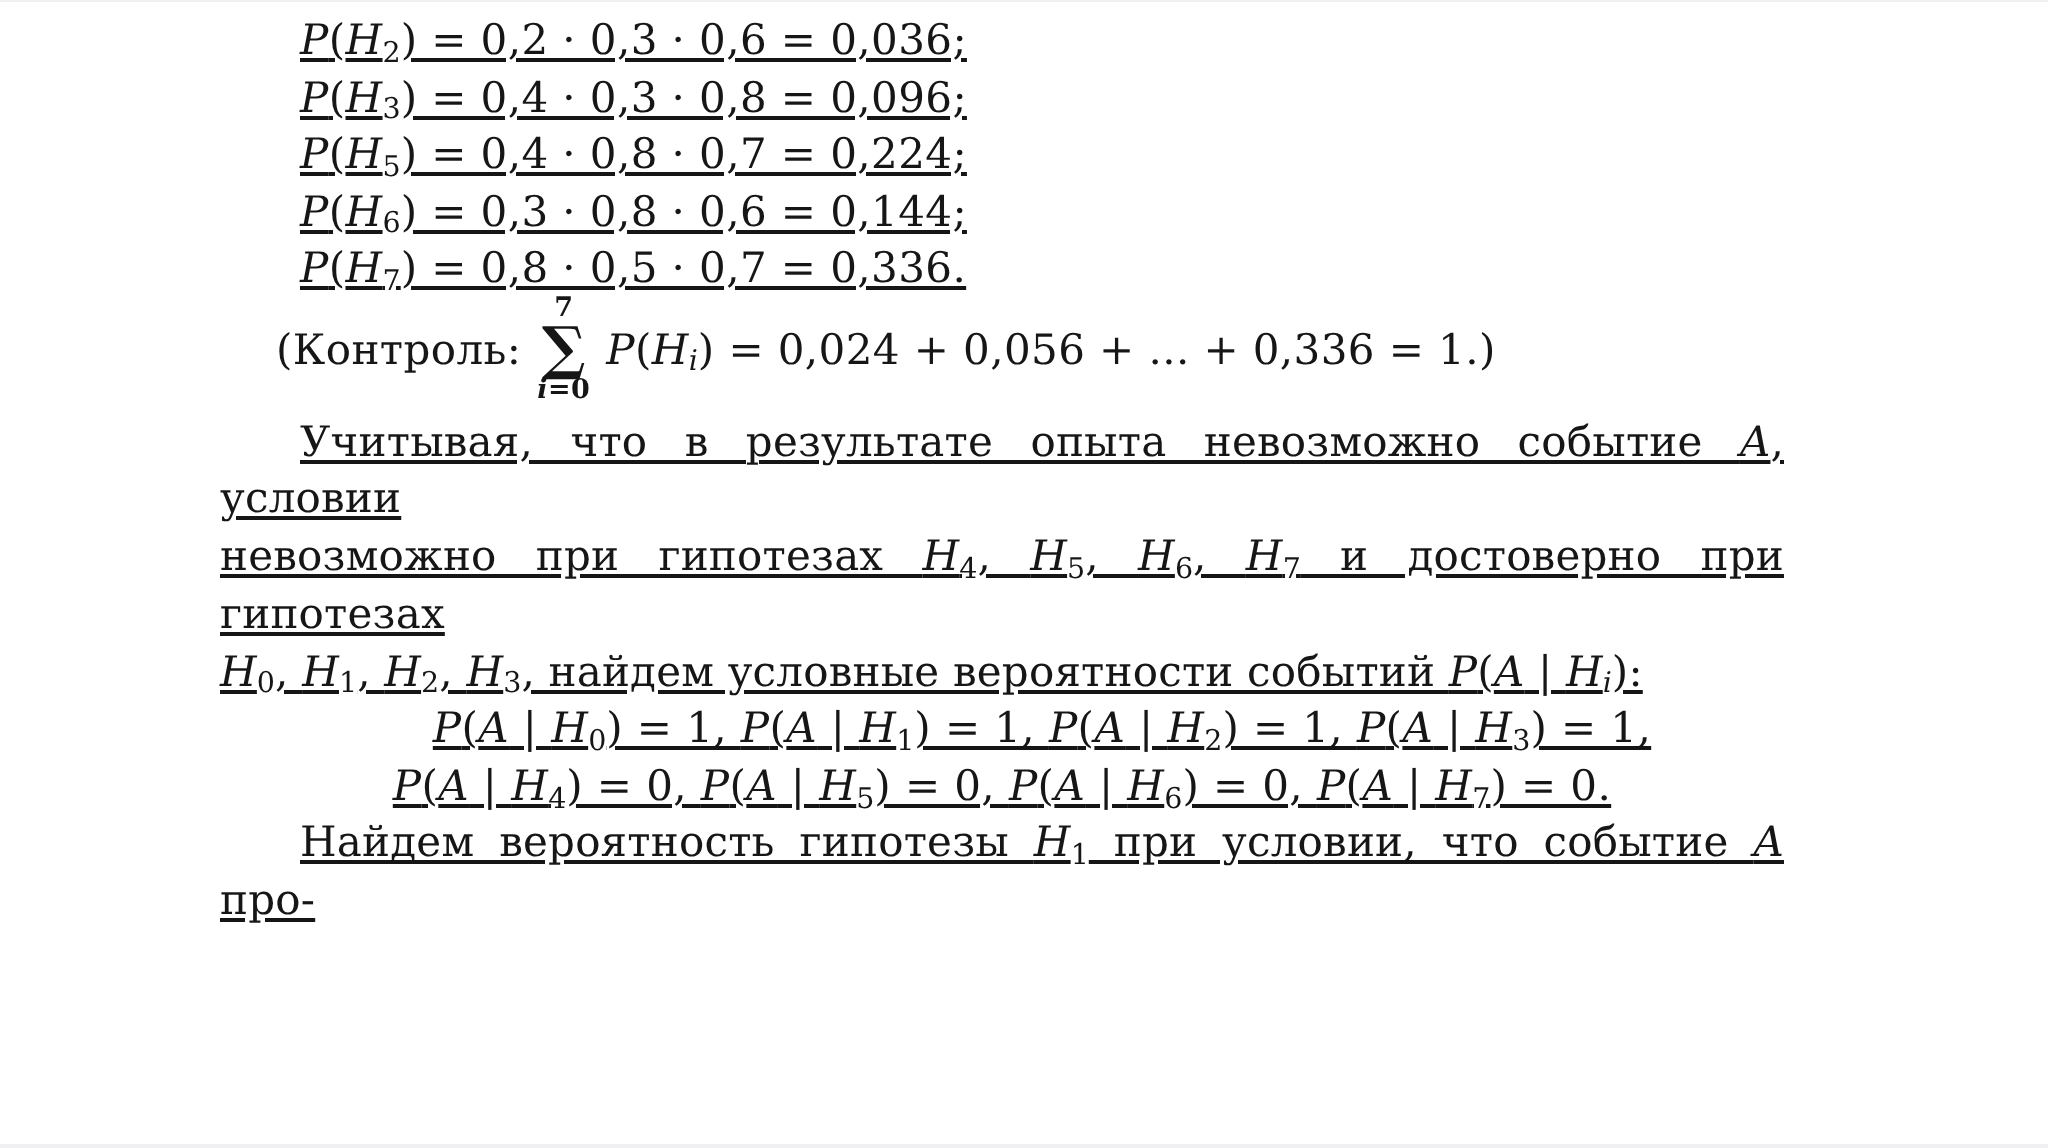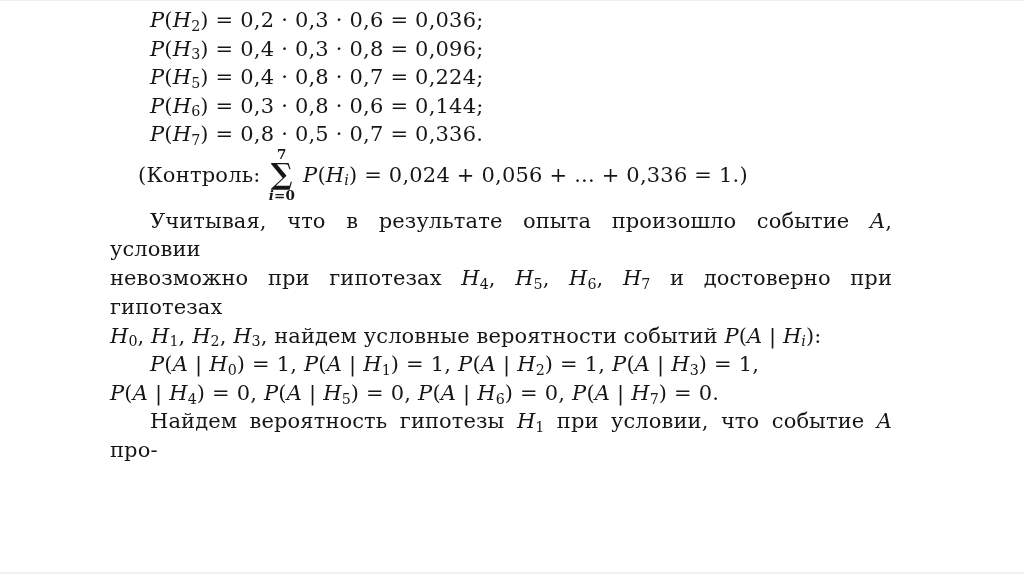--- a/index.html
+++ b/index.html
@@ -11,26 +11,26 @@
     position:relative;width:1024px;height:574px;background:var(--bg);
     font-family:"DejaVu Serif","Liberation Serif",serif;color:var(--text);
   }
   .edge{position:absolute;left:0;width:1024px;height:1px;background:var(--edge);}
   .edge.top{top:0;}
   .edge.bottom{top:572px;height:2px;}
   .doc{
     position:absolute;left:110px;top:6px;width:782px;
     font-size:21px;
   }
-  .line{line-height:28.5px;white-space:nowrap;}
+  .line{line-height:28.5px;white-space:nowrap;text-decoration:underline;}
   .f{margin-left:40px;letter-spacing:0.2px;}
   .p{white-space:normal;line-height:28.8px;letter-spacing:0.1px;}
   .just{text-align:justify;text-align-last:justify;}
   .ind{text-indent:40px;}
-  .eq{margin-left:0;letter-spacing:0.2px;}
+  .eq{margin-left:0;letter-spacing:0.2px;text-align:center;}
   .eq.ind{margin-left:40px;text-indent:0;}
   .p1start{margin-top:6px;}
   .mi{font-style:italic;}
   sub{font-size:0.68em;line-height:0;vertical-align:baseline;position:relative;top:0.25em;letter-spacing:0;}
   .ctrl{
     display:flex;align-items:center;height:52px;margin-left:28px;
     white-space:nowrap;letter-spacing:0.2px;
   }
   .sum{
     display:inline-flex;flex-direction:column;align-items:center;
@@ -56,21 +56,21 @@
     <div class="ctrl">
       <span>(Контроль:</span>
       <span class="sum">
         <span class="lim">7</span>
         <span class="sigma">∑</span>
         <span class="lim"><span class="mi">i</span><span>=0</span></span>
       </span>
       <span><span class="mi">P</span><span>(</span><span class="mi">H</span><sub class="mi">i</sub><span>) = 0,024 + 0,056 + ... + 0,336 = 1.)</span></span>
     </div>
 
-    <div class="line p just ind p1start"><span>Учитывая, что в результате опыта произошло событие </span><span class="mi">A</span><span>, условии</span></div>
+    <div class="line p just ind p1start"><span>Учитывая, что в результате опыта невозможно событие </span><span class="mi">A</span><span>, условии</span></div>
     <div class="line p just"><span>невозможно при гипотезах </span><span class="mi">H</span><sub>4</sub><span>, </span><span class="mi">H</span><sub>5</sub><span>, </span><span class="mi">H</span><sub>6</sub><span>, </span><span class="mi">H</span><sub>7</sub><span> и достоверно при гипотезах</span></div>
     <div class="line p"><span class="mi">H</span><sub>0</sub><span>, </span><span class="mi">H</span><sub>1</sub><span>, </span><span class="mi">H</span><sub>2</sub><span>, </span><span class="mi">H</span><sub>3</sub><span>, найдем условные вероятности событий </span><span class="mi">P</span><span>(</span><span class="mi">A</span><span> | </span><span class="mi">H</span><sub class="mi">i</sub><span>):</span></div>
 
     <div class="line eq ind"><span class="mi">P</span><span>(</span><span class="mi">A</span><span> | </span><span class="mi">H</span><sub>0</sub><span>) = 1, </span><span class="mi">P</span><span>(</span><span class="mi">A</span><span> | </span><span class="mi">H</span><sub>1</sub><span>) = 1, </span><span class="mi">P</span><span>(</span><span class="mi">A</span><span> | </span><span class="mi">H</span><sub>2</sub><span>) = 1, </span><span class="mi">P</span><span>(</span><span class="mi">A</span><span> | </span><span class="mi">H</span><sub>3</sub><span>) = 1,</span></div>
     <div class="line eq"><span class="mi">P</span><span>(</span><span class="mi">A</span><span> | </span><span class="mi">H</span><sub>4</sub><span>) = 0, </span><span class="mi">P</span><span>(</span><span class="mi">A</span><span> | </span><span class="mi">H</span><sub>5</sub><span>) = 0, </span><span class="mi">P</span><span>(</span><span class="mi">A</span><span> | </span><span class="mi">H</span><sub>6</sub><span>) = 0, </span><span class="mi">P</span><span>(</span><span class="mi">A</span><span> | </span><span class="mi">H</span><sub>7</sub><span>) = 0.</span></div>
 
     <div class="line p just ind"><span>Найдем вероятность гипотезы </span><span class="mi">H</span><sub>1</sub><span> при условии, что событие </span><span class="mi">A</span><span> про-</span></div>
 
   </div>
 

